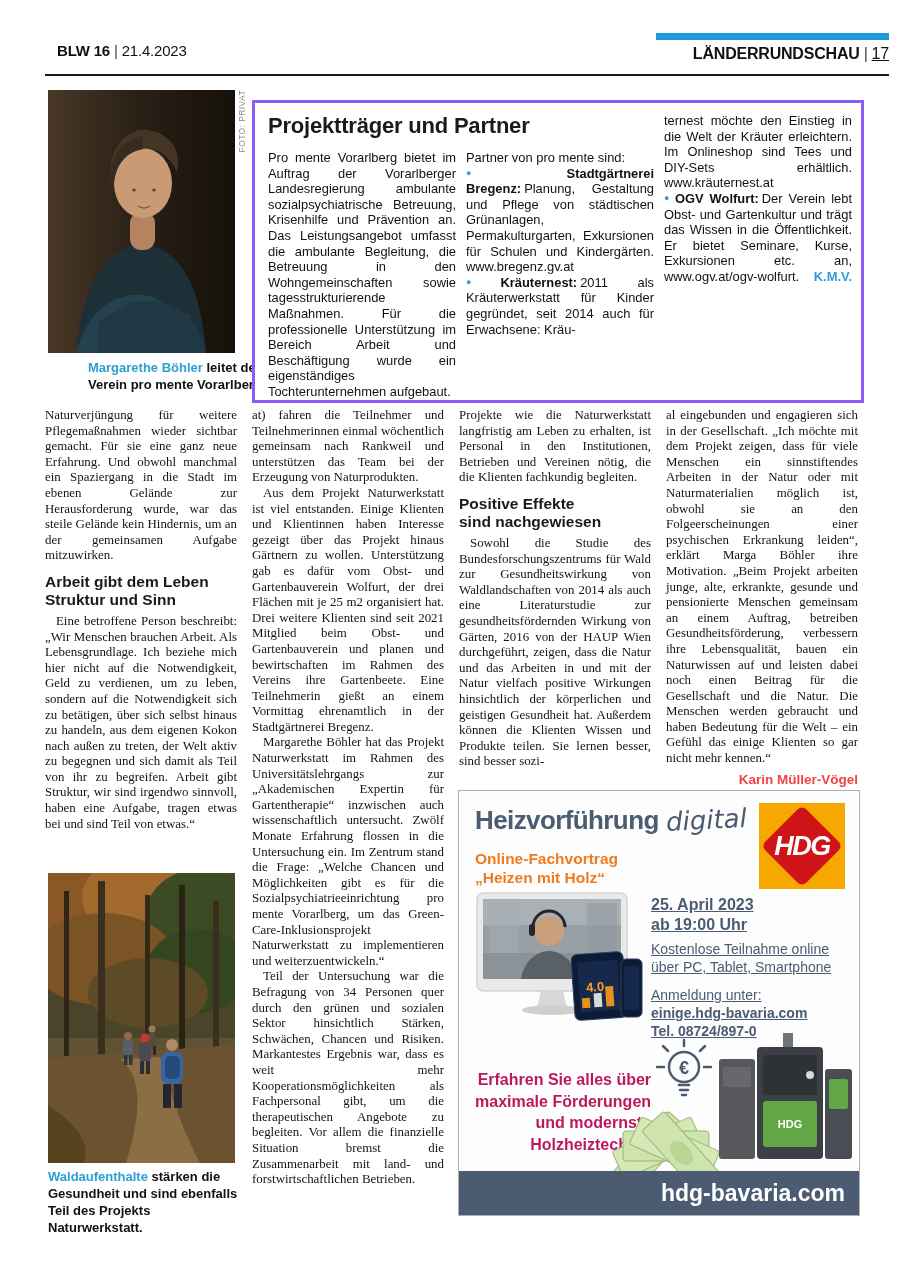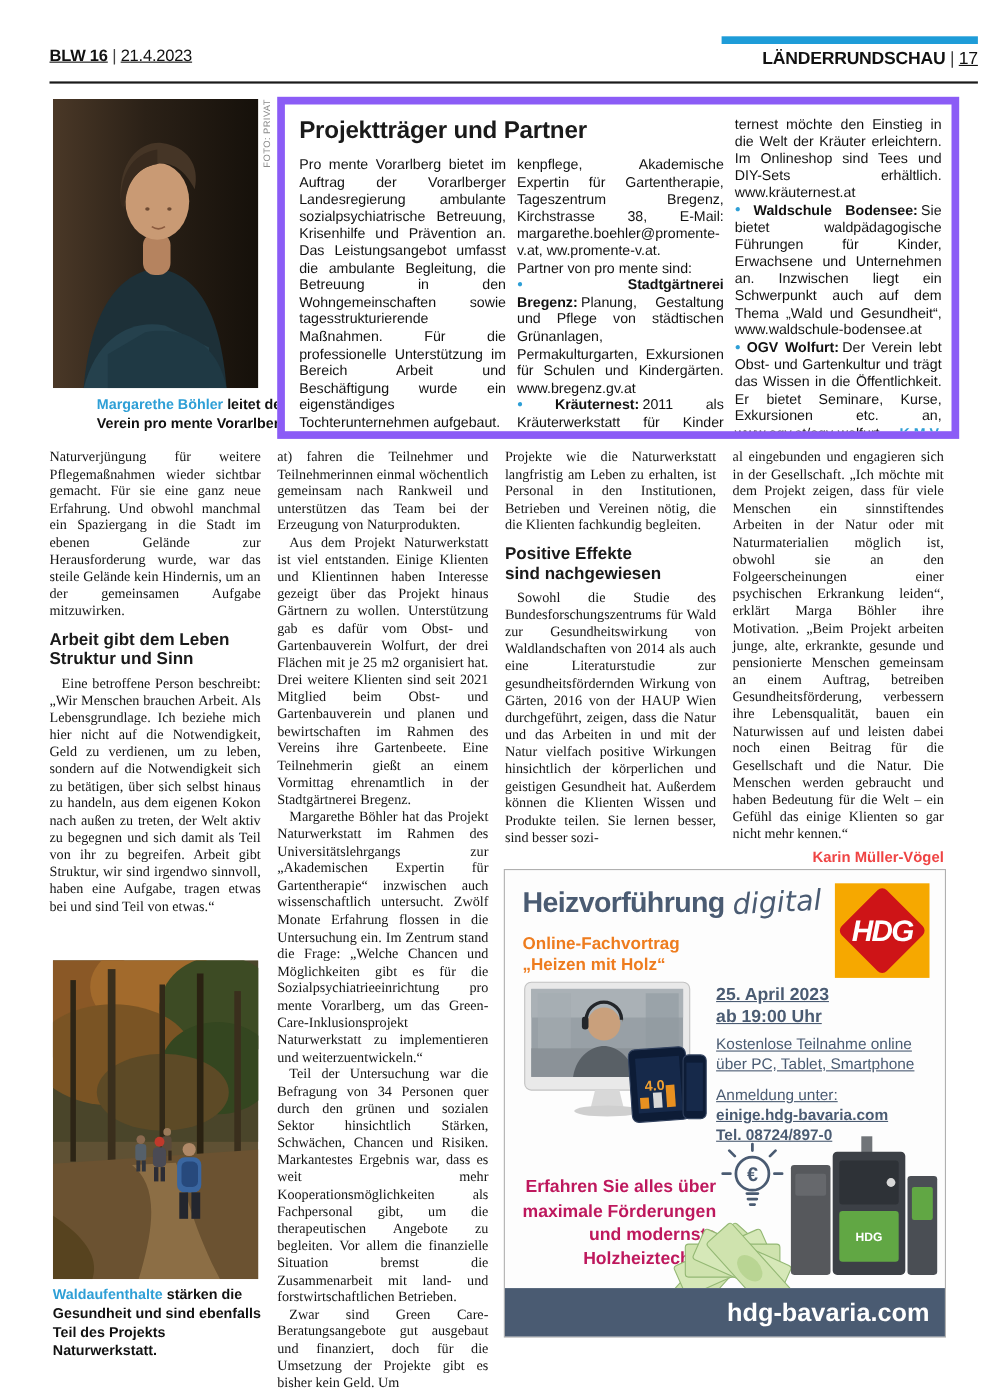--- a/index.html
+++ b/index.html
@@ -1,39 +1,39 @@
 <!DOCTYPE html>
 <html lang="de"><head>
 <meta charset="utf-8">
 <style>
   html,body{margin:0;padding:0;background:#ffffff;}
   .page{position:relative;width:902px;height:1271px;background:#fff;overflow:hidden;
         font-family:"Liberation Sans",sans-serif;color:#111;}
 
   
   .blue-bar{position:absolute;left:656px;top:33px;width:233px;height:7px;background:#1e9cd8;}
-  .hdr-left{position:absolute;left:45px;top:42px;font:bold 15px/18px "Liberation Sans",sans-serif;color:#111;letter-spacing:-0.2px;text-decoration:underline;}
+  .hdr-left{position:absolute;left:57px;top:42px;font:bold 15px/18px "Liberation Sans",sans-serif;color:#111;letter-spacing:-0.2px;}
   .hdr-left .date{font-weight:400;}
   .hdr-right{position:absolute;right:13px;top:45px;font:bold 16px/18px "Liberation Sans",sans-serif;color:#111;letter-spacing:-0.2px;}
   .hdr-right .pgnum{font-weight:400;text-decoration:underline;}
   .pipe{font-weight:300;color:#444;padding:0 4px;}
   .hdr-rule{position:absolute;left:45px;top:74px;width:844px;height:2px;background:#1a1a1a;}
 
   
   .portrait{position:absolute;left:48px;top:90px;width:187px;height:263px;overflow:hidden;}
   .portrait svg{display:block;width:100%;height:100%;}
   .photo-credit{position:absolute;left:237px;top:90px;writing-mode:vertical-rl;transform:rotate(180deg);
       font:8.5px "Liberation Sans",sans-serif;color:#8a8a8a;letter-spacing:0.4px;}
   .caption{position:absolute;font:bold 13px/17px "Liberation Sans",sans-serif;color:#111;}
   .cap-portrait{left:48px;top:359px;width:195px;margin-left:40px;}
   .cap-forest{left:48px;top:1168px;width:200px;}
   .caption .lead{color:#2e9fd6;}
 
   
-  .infobox{position:absolute;left:252px;top:88px;width:606px;height:297px;border:7px solid #8b5cf6;
+  .infobox{position:absolute;left:252px;top:100px;width:606px;height:297px;border:3px solid #8b5cf6;
       background:#fff;overflow:hidden;font:12.9px/15.6px "Liberation Sans",sans-serif;text-align:justify;}
   .infobox .title{position:absolute;left:13px;top:10px;font:bold 22px/26px "Liberation Sans",sans-serif;
       color:#1a1a1a;text-align:left;letter-spacing:-0.2px;}
   .ib-col{position:absolute;width:188px;overflow-wrap:break-word;}
   .ib-col p{margin:0 0 0 0;}
   .ib-c1{left:13px;top:47px;}
   .ib-c2{left:211px;top:47px;}
   .ib-c3{left:409px;top:10px;}
   .bullet{color:#2e9fd6;font-size:9px;vertical-align:2px;margin-right:3px;}
   .blabel{font-weight:bold;margin-right:3px;}
@@ -122,45 +122,42 @@
     <span class="lead">Margarethe Böhler</span><span> leitet den Verein pro mente Vorarlberg.</span>
   </div>
 
   <div class="infobox">
     <div class="title">Projektträger und Partner</div>
     <div class="ib-col ib-c1">
       <p>Pro mente Vorarlberg bietet im Auftrag der Vorarlberger Landesregierung ambulante sozialpsychiatrische Betreuung, Krisenhilfe und Prävention an. Das Leistungsangebot umfasst die ambulante Begleitung, die Betreuung in den Wohngemeinschaften sowie tagesstrukturierende Maßnahmen. Für die professionelle Unterstützung im Bereich Arbeit und Beschäftigung wurde ein eigenständiges Tochterunternehmen aufgebaut.</p>
       <p>Kontakt: Margarethe Böhler, Psychiatrische Gesundheits- und Kran-</p>
     </div>
     <div class="ib-col ib-c2">
-      <p>kenpflege, Akademische Expertin für Gartentherapie, Tageszentrum Bregenz, Kirchstrasse 38, E-Mail: margarethe.boehler@promente-v.at, ww.promente-v.at.</p>
       <p>Partner von pro mente sind:</p>
       <p><span class="bullet">●</span><span class="blabel">Stadtgärtnerei Bregenz:</span><span>Planung, Gestaltung und Pflege von städtischen Grünanlagen, Permakulturgarten, Exkursionen für Schulen und Kindergärten. www.bregenz.gv.at</span></p>
       <p><span class="bullet">●</span><span class="blabel">Kräuternest:</span><span>2011 als Kräuterwerkstatt für Kinder gegründet, seit 2014 auch für Erwachsene: Kräu-</span></p>
     </div>
     <div class="ib-col ib-c3">
       <p>ternest möchte den Einstieg in die Welt der Kräuter erleichtern. Im Onlineshop sind Tees und DIY-Sets erhältlich. www.kräuternest.at</p>
-      <p><span class="bullet">●</span><span class="blabel">Waldschule Bodensee:</span><span>Sie bietet waldpädagogische Führungen für Kinder, Erwachsene und Unternehmen an. Inzwischen liegt ein Schwerpunkt auch auf dem Thema „Wald und Gesundheit“, www.waldschule-bodensee.at</span></p>
       <p><span class="bullet">●</span><span class="blabel">OGV Wolfurt:</span><span>Der Verein lebt Obst- und Gartenkultur und trägt das Wissen in die Öffentlichkeit. Er bietet Seminare, Kurse, Exkursionen etc. an, www.ogv.at/ogv-wolfurt.</span><span class="kmv">K.M.V.</span></p>
     </div>
   </div>
 
   <div class="serif-col col1">
     <p>Naturverjüngung für weitere Pflegemaßnahmen wieder sichtbar gemacht. Für sie eine ganz neue Erfahrung. Und obwohl manchmal ein Spaziergang in die Stadt im ebenen Gelände zur Herausforderung wurde, war das steile Gelände kein Hindernis, um an der gemeinsamen Aufgabe mitzuwirken.</p>
     <div class="sec-head">Arbeit gibt dem Leben
 Struktur und Sinn</div>
     <p class="ind">Eine betroffene Person beschreibt: „Wir Menschen brauchen Arbeit. Als Lebensgrundlage. Ich beziehe mich hier nicht auf die Notwendigkeit, Geld zu verdienen, um zu leben, sondern auf die Notwendigkeit sich zu betätigen, über sich selbst hinaus zu handeln, aus dem eigenen Kokon nach außen zu treten, der Welt aktiv zu begegnen und sich damit als Teil von ihr zu begreifen. Arbeit gibt Struktur, wir sind irgendwo sinnvoll, haben eine Aufgabe, tragen etwas bei und sind Teil von etwas.“</p>
   </div>
 
   <div class="serif-col col2">
     <p>at) fahren die Teilnehmer und Teilnehmerinnen einmal wöchentlich gemeinsam nach Rankweil und unterstützen das Team bei der Erzeugung von Naturprodukten.</p>
     <p class="ind">Aus dem Projekt Naturwerkstatt ist viel entstanden. Einige Klienten und Klientinnen haben Interesse gezeigt über das Projekt hinaus Gärtnern zu wollen. Unterstützung gab es dafür vom Obst- und Gartenbauverein Wolfurt, der drei Flächen mit je 25 m2 organisiert hat. Drei weitere Klienten sind seit 2021 Mitglied beim Obst- und Gartenbauverein und planen und bewirtschaften im Rahmen des Vereins ihre Gartenbeete. Eine Teilnehmerin gießt an einem Vormittag ehrenamtlich in der Stadtgärtnerei Bregenz.</p>
     <p class="ind">Margarethe Böhler hat das Projekt Naturwerkstatt im Rahmen des Universitätslehrgangs zur „Akademischen Expertin für Gartentherapie“ inzwischen auch wissenschaftlich untersucht. Zwölf Monate Erfahrung flossen in die Untersuchung ein. Im Zentrum stand die Frage: „Welche Chancen und Möglichkeiten gibt es für die Sozialpsychiatrieeinrichtung pro mente Vorarlberg, um das Green-Care-Inklusionsprojekt Naturwerkstatt zu implementieren und weiterzuentwickeln.“</p>
     <p class="ind">Teil der Untersuchung war die Befragung von 34 Personen quer durch den grünen und sozialen Sektor hinsichtlich Stärken, Schwächen, Chancen und Risiken. Markantestes Ergebnis war, dass es weit mehr Kooperationsmöglichkeiten als Fachpersonal gibt, um die therapeutischen Angebote zu begleiten. Vor allem die finanzielle Situation bremst die Zusammenarbeit mit land- und forstwirtschaftlichen Betrieben.</p>
-    <p class="ind">Zwar sind Green Care-Beratungsangebote gut ausgebaut und finanziert, doch für die Umsetzung der Projekte gibt es bisher kein Geld. Um</p>
   </div>
 
   <div class="serif-col col3">
     <p>Projekte wie die Naturwerkstatt langfristig am Leben zu erhalten, ist Personal in den Institutionen, Betrieben und Vereinen nötig, die die Klienten fachkundig begleiten.</p>
     <div class="sec-head">Positive Effekte
 sind nachgewiesen</div>
     <p class="ind">Sowohl die Studie des Bundesforschungszentrums für Wald zur Gesundheitswirkung von Waldlandschaften von 2014 als auch eine Literaturstudie zur gesundheitsfördernden Wirkung von Gärten, 2016 von der HAUP Wien durchgeführt, zeigen, dass die Natur und das Arbeiten in und mit der Natur vielfach positive Wirkungen hinsichtlich der körperlichen und geistigen Gesundheit hat. Außerdem können die Klienten Wissen und Produkte teilen. Sie lernen besser, sind besser sozi-</p>
   </div>
 
   <div class="serif-col col4">

